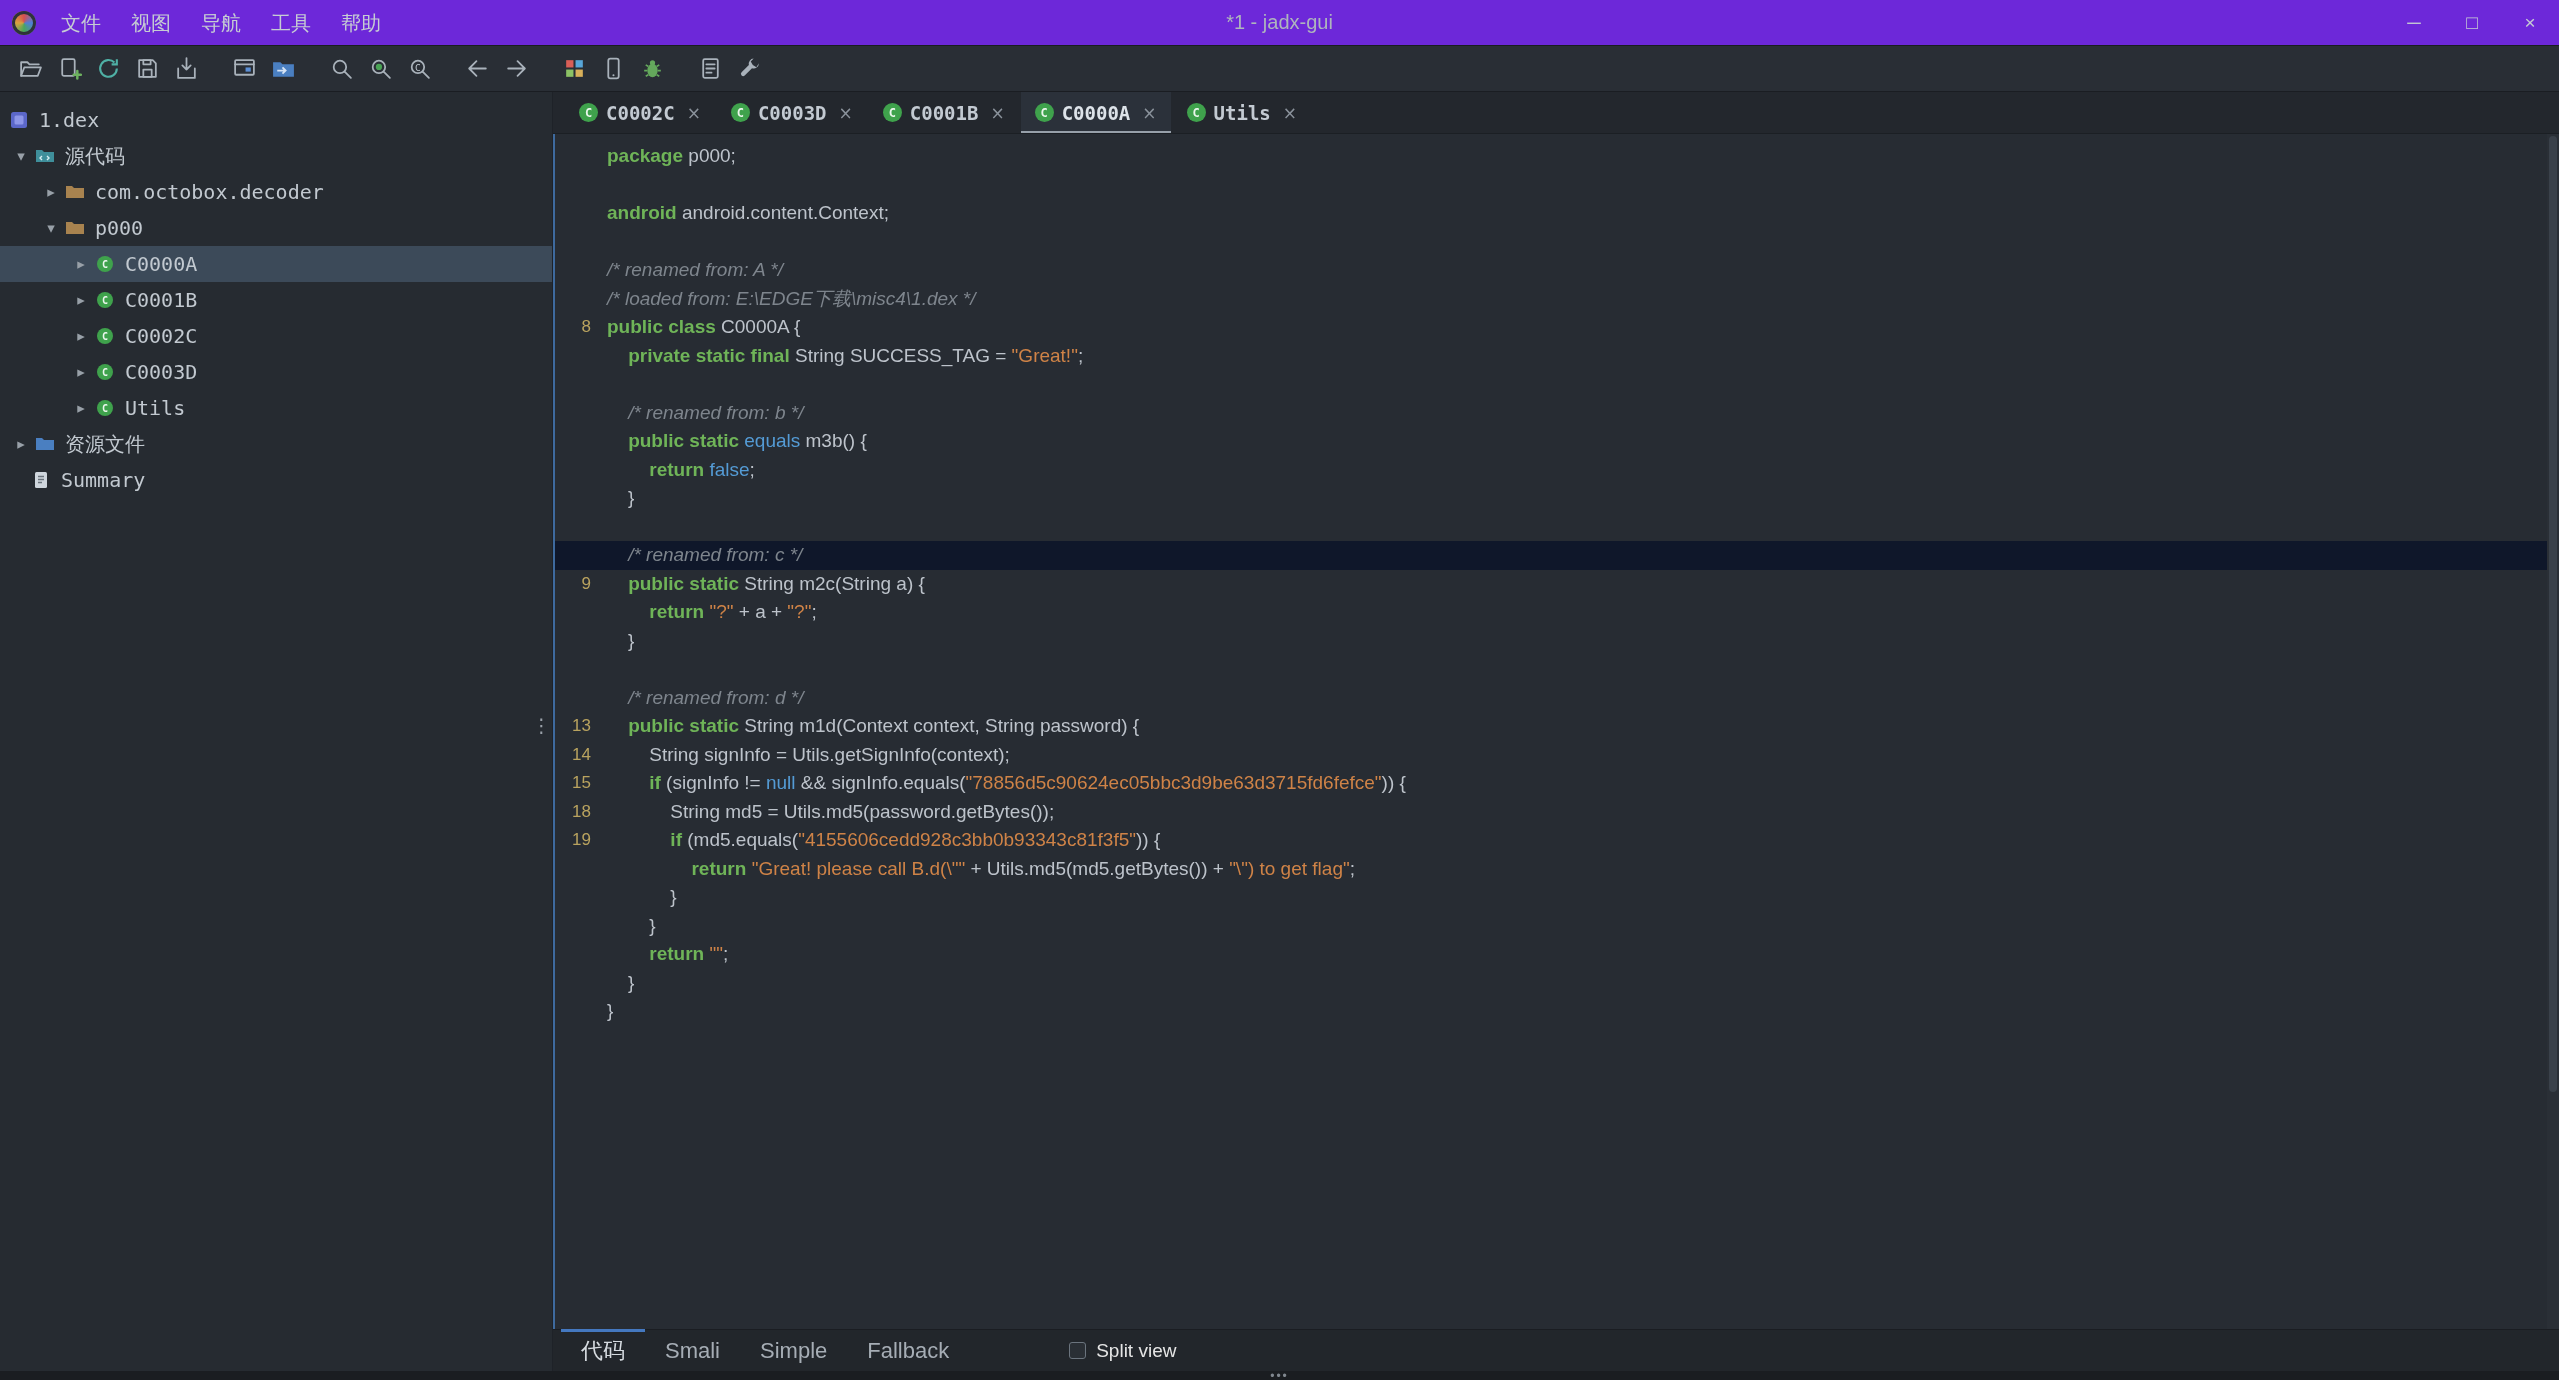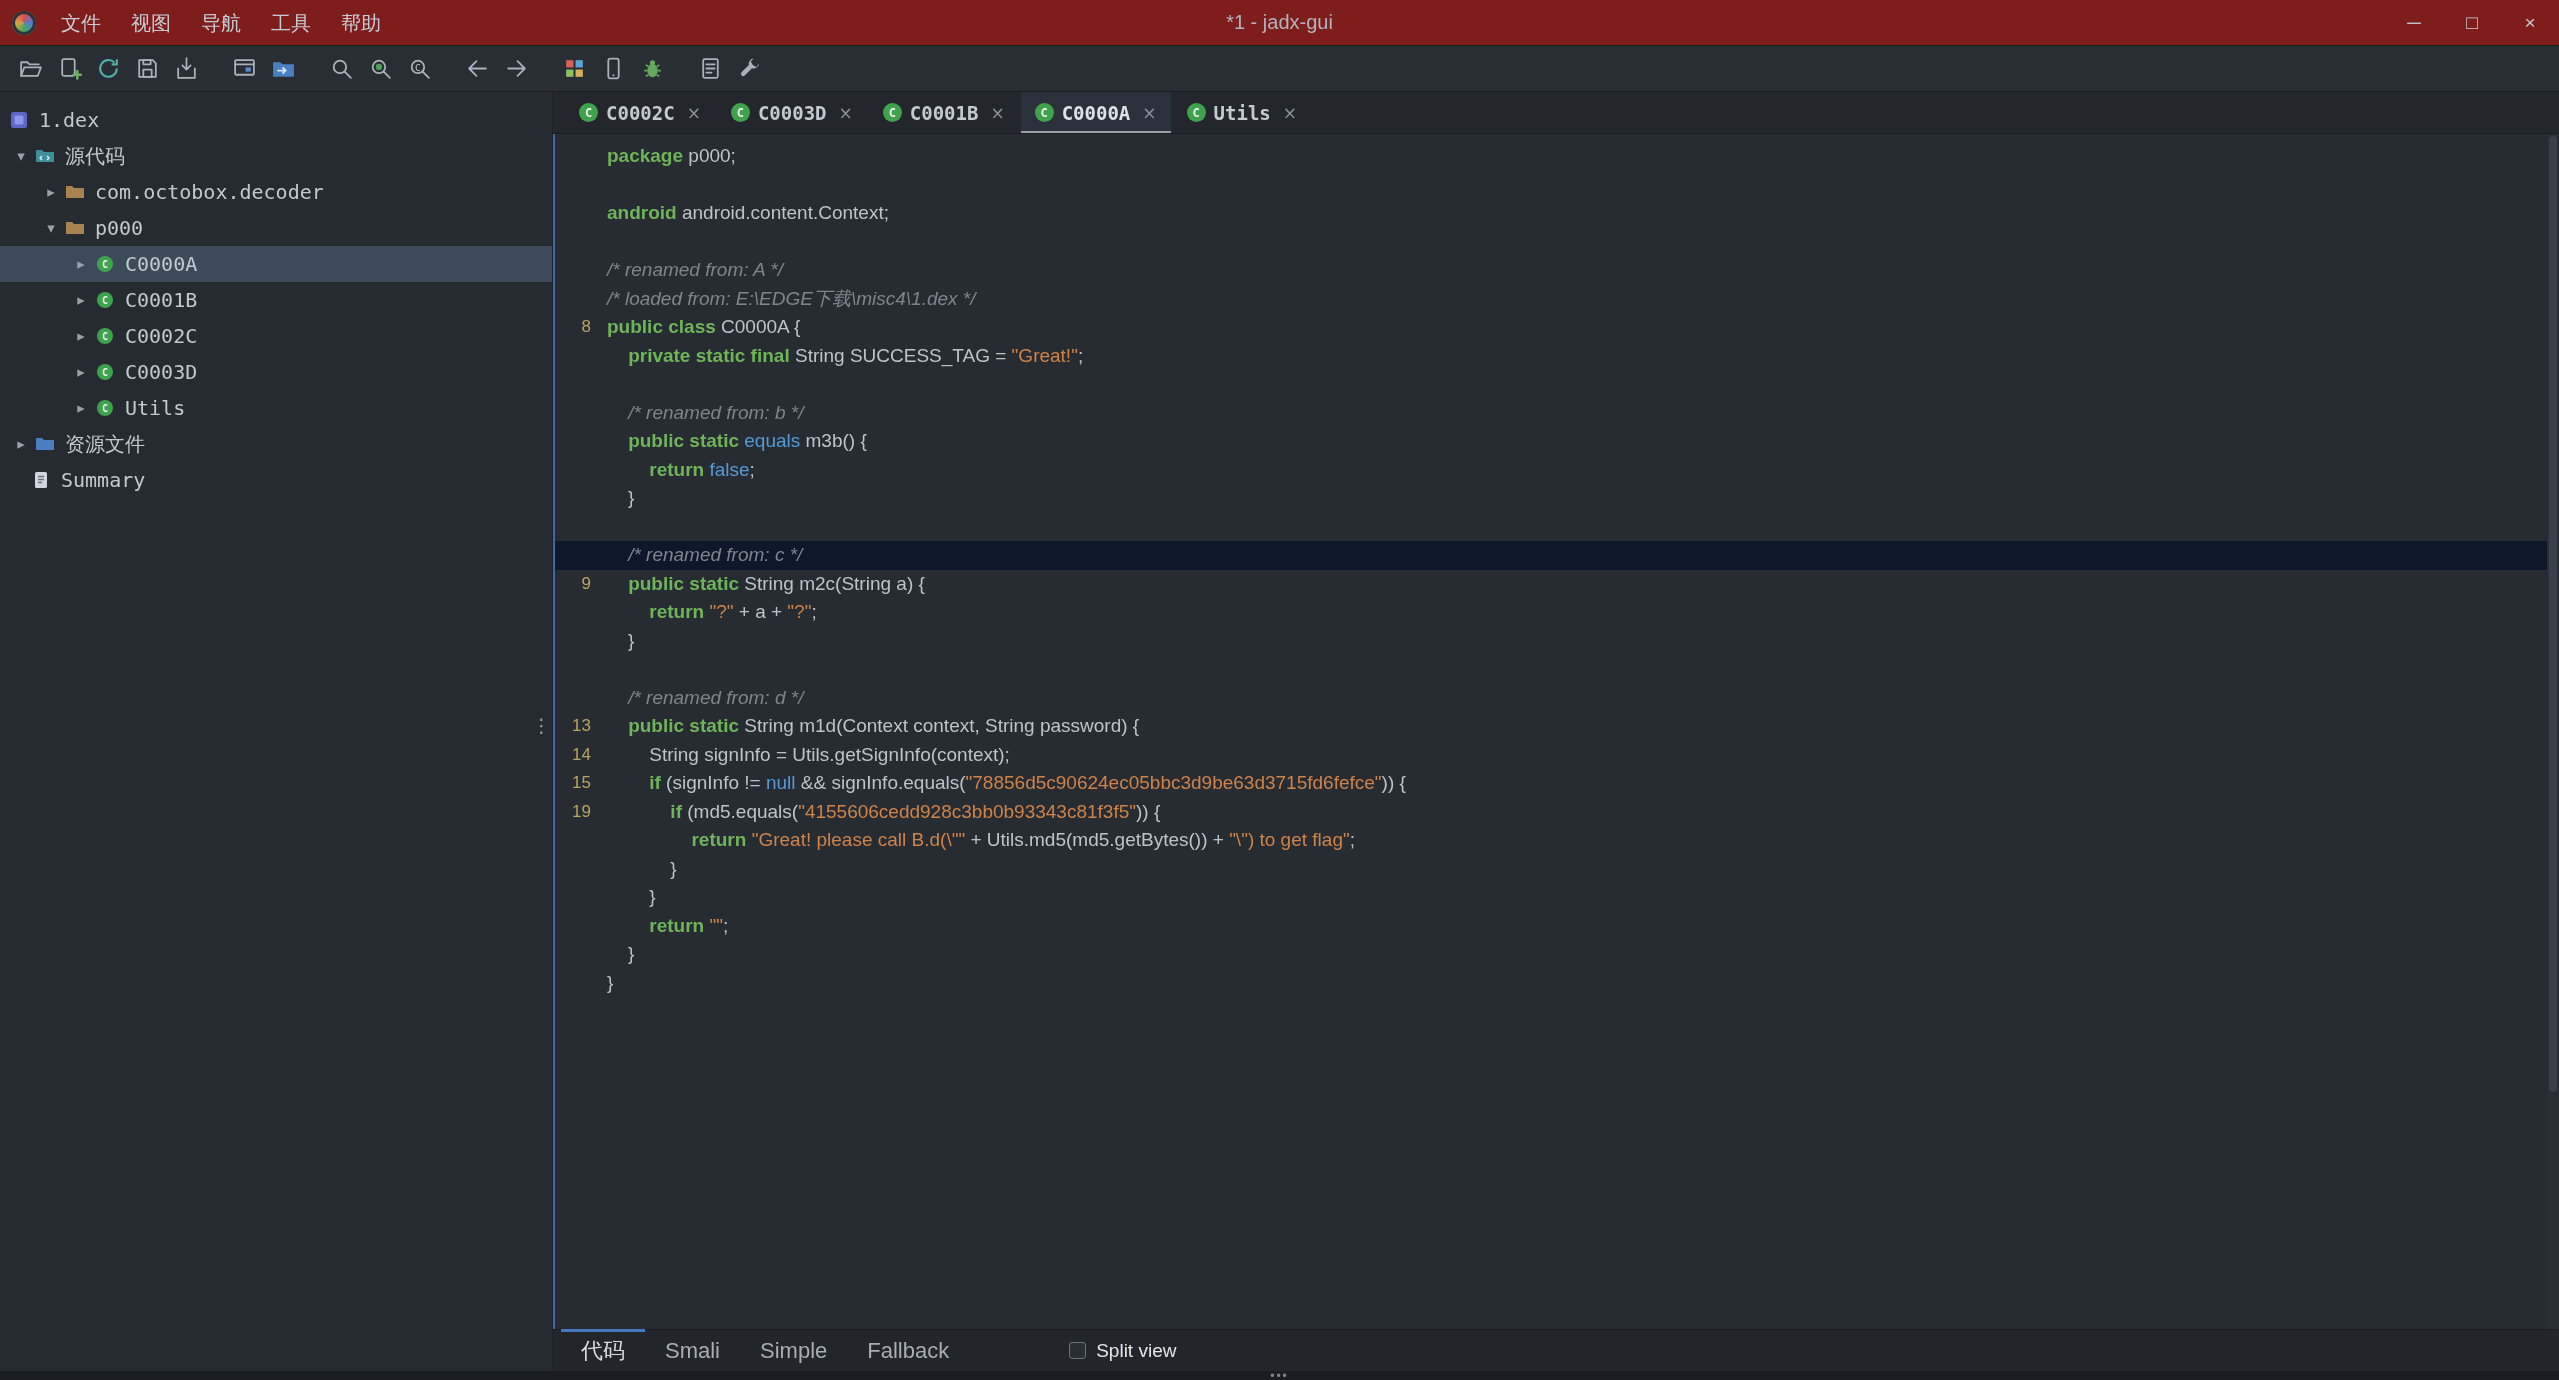--- a/index.html
+++ b/index.html
@@ -1,21 +1,21 @@
 <!DOCTYPE html>
 <html><head>
 <meta charset="utf-8">
 <style>
   *{margin:0;padding:0;box-sizing:border-box;}
   html,body{width:2559px;height:1380px;overflow:hidden;background:#24282e;
     font-family:"Liberation Sans","DejaVu Sans",sans-serif;}
   .window{width:2559px;height:1380px;display:flex;flex-direction:column;}
 
   
-  .titlebar{flex:0 0 46px;height:46px;background:#7f1d1d;display:flex;align-items:center;
+  .titlebar{flex:0 0 46px;height:46px;background:#6d28d9;display:flex;align-items:center;
     position:relative;border-bottom:1px solid #1a1d22;}
   .logo{width:24px;height:24px;border-radius:50%;margin:0 10px 0 12px;flex:0 0 24px;
     background:conic-gradient(#d84f4f,#4f7fd8,#49a75c,#d8a33f,#d84f4f);box-shadow:inset 0 0 0 3px #2e333a;}
   .menu-item{color:#c6ccd3;font-size:20px;padding:0 15px;line-height:46px;display:inline-block;cursor:default;}
   .window-title{position:absolute;left:50%;transform:translateX(-50%);color:#aeb5bd;font-size:20px;}
   .win-controls{margin-left:auto;display:flex;height:100%;}
   .win-btn{width:58px;height:45px;display:flex;align-items:center;justify-content:center;
     color:#c6ccd3;font-size:19px;}
 
   
@@ -360,20 +360,21 @@
             <div class="cl"><span class="ln"></span><span class="ct"><span class="tk-pln"></span></span></div>
             <div class="cl hl"><span class="ln"></span><span class="ct"><span class="tk-pln">    </span><span class="tk-com">/* renamed from: c */</span></span></div>
             <div class="cl"><span class="ln">9</span><span class="ct"><span class="tk-pln">    </span><span class="tk-kw">public static</span><span class="tk-pln"> String m2c(String a) {</span></span></div>
             <div class="cl"><span class="ln"></span><span class="ct"><span class="tk-pln">        </span><span class="tk-kw">return</span><span class="tk-pln"> </span><span class="tk-str">"?"</span><span class="tk-pln"> + a + </span><span class="tk-str">"?"</span><span class="tk-pln">;</span></span></div>
             <div class="cl"><span class="ln"></span><span class="ct"><span class="tk-pln">    }</span></span></div>
             <div class="cl"><span class="ln"></span><span class="ct"><span class="tk-pln"></span></span></div>
             <div class="cl"><span class="ln"></span><span class="ct"><span class="tk-pln">    </span><span class="tk-com">/* renamed from: d */</span></span></div>
             <div class="cl"><span class="ln">13</span><span class="ct"><span class="tk-pln">    </span><span class="tk-kw">public static</span><span class="tk-pln"> String m1d(Context context, String password) {</span></span></div>
             <div class="cl"><span class="ln">14</span><span class="ct"><span class="tk-pln">        String signInfo = Utils.getSignInfo(context);</span></span></div>
             <div class="cl"><span class="ln">15</span><span class="ct"><span class="tk-pln">        </span><span class="tk-kw">if</span><span class="tk-pln"> (signInfo != </span><span class="tk-typ">null</span><span class="tk-pln"> &amp;&amp; signInfo.equals(</span><span class="tk-str">"78856d5c90624ec05bbc3d9be63d3715fd6fefce"</span><span class="tk-pln">)) {</span></span></div>
+            <div class="cl"><span class="ln">18</span><span class="ct"><span class="tk-pln">            String md5 = Utils.md5(password.getBytes());</span></span></div>
             <div class="cl"><span class="ln">19</span><span class="ct"><span class="tk-pln">            </span><span class="tk-kw">if</span><span class="tk-pln"> (md5.equals(</span><span class="tk-str">"4155606cedd928c3bb0b93343c81f3f5"</span><span class="tk-pln">)) {</span></span></div>
             <div class="cl"><span class="ln"></span><span class="ct"><span class="tk-pln">                </span><span class="tk-kw">return</span><span class="tk-pln"> </span><span class="tk-str">"Great! please call B.d(\""</span><span class="tk-pln"> + Utils.md5(md5.getBytes()) + </span><span class="tk-str">"\") to get flag"</span><span class="tk-pln">;</span></span></div>
             <div class="cl"><span class="ln"></span><span class="ct"><span class="tk-pln">            }</span></span></div>
             <div class="cl"><span class="ln"></span><span class="ct"><span class="tk-pln">        }</span></span></div>
             <div class="cl"><span class="ln"></span><span class="ct"><span class="tk-pln">        </span><span class="tk-kw">return</span><span class="tk-pln"> </span><span class="tk-str">""</span><span class="tk-pln">;</span></span></div>
             <div class="cl"><span class="ln"></span><span class="ct"><span class="tk-pln">    }</span></span></div>
             <div class="cl"><span class="ln"></span><span class="ct"><span class="tk-pln">}</span></span></div>
           </div>
         <div class="vscroll">
           <div class="vthumb"></div>

